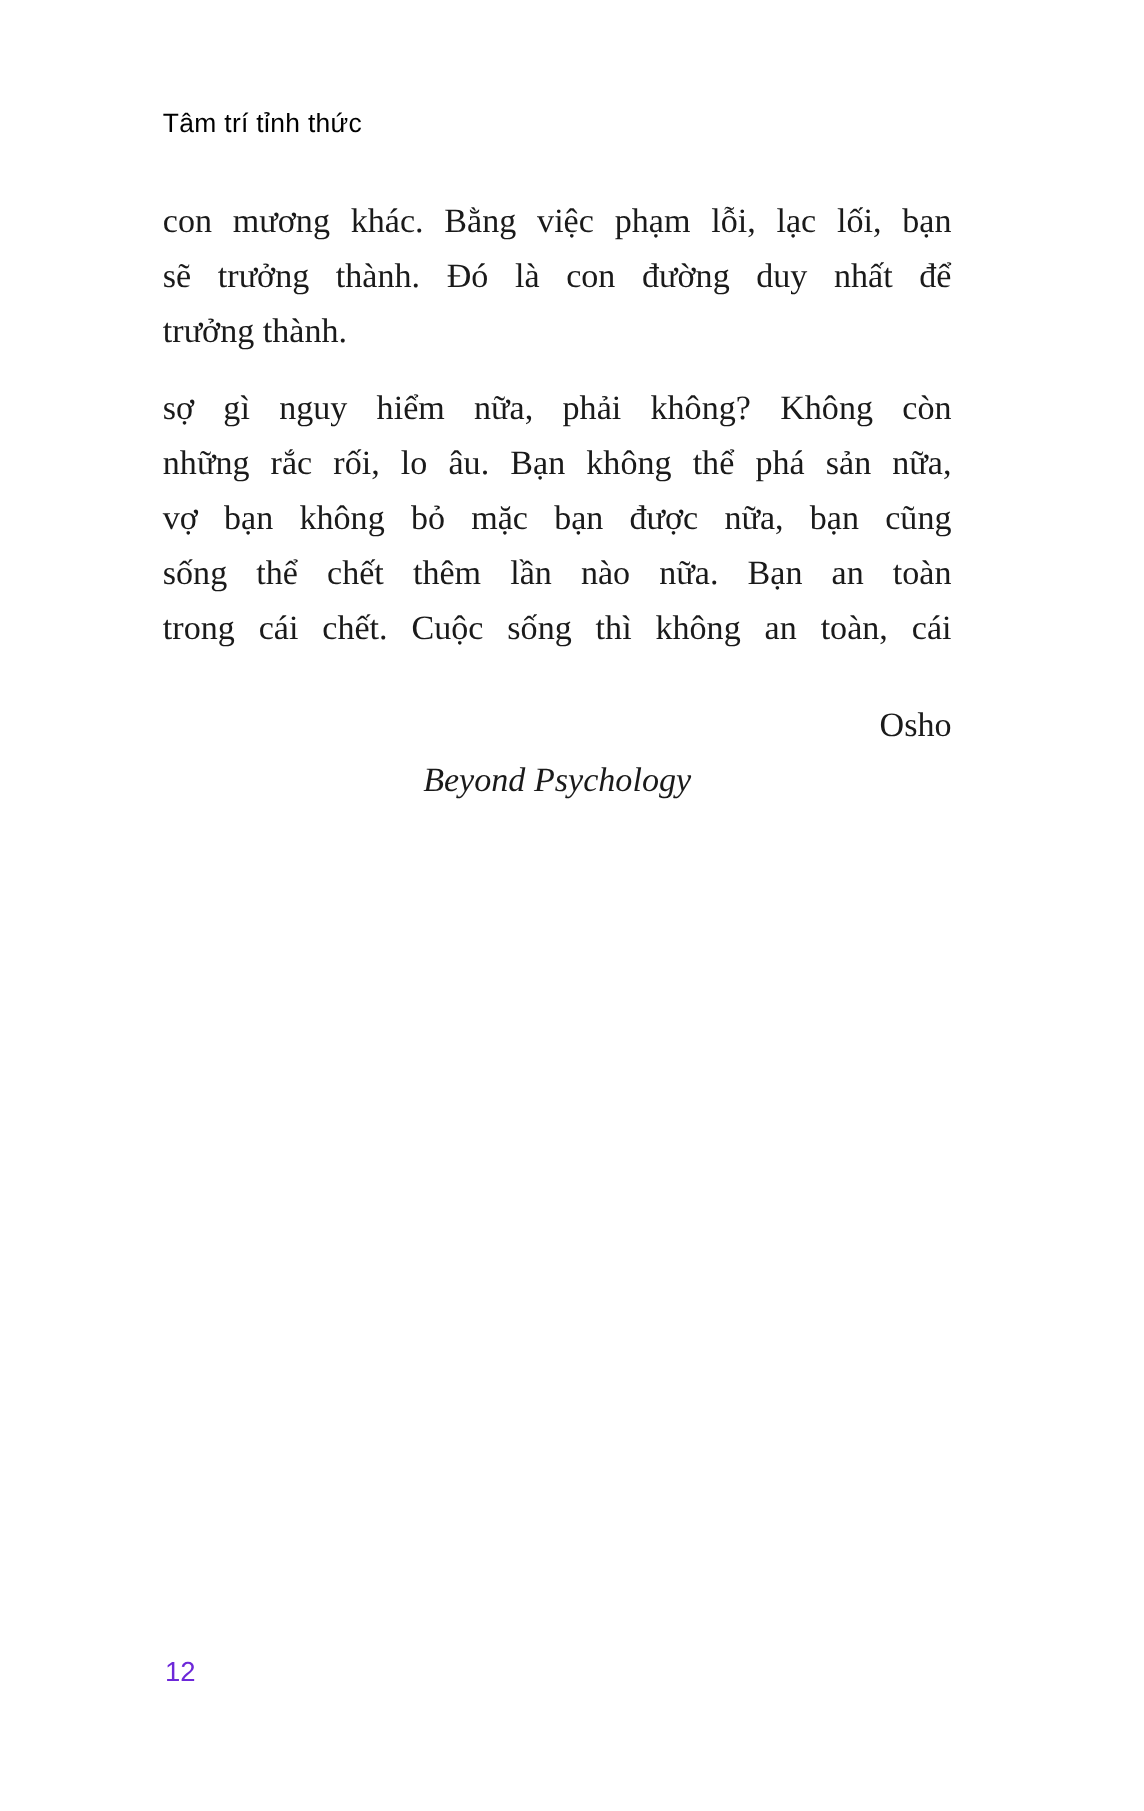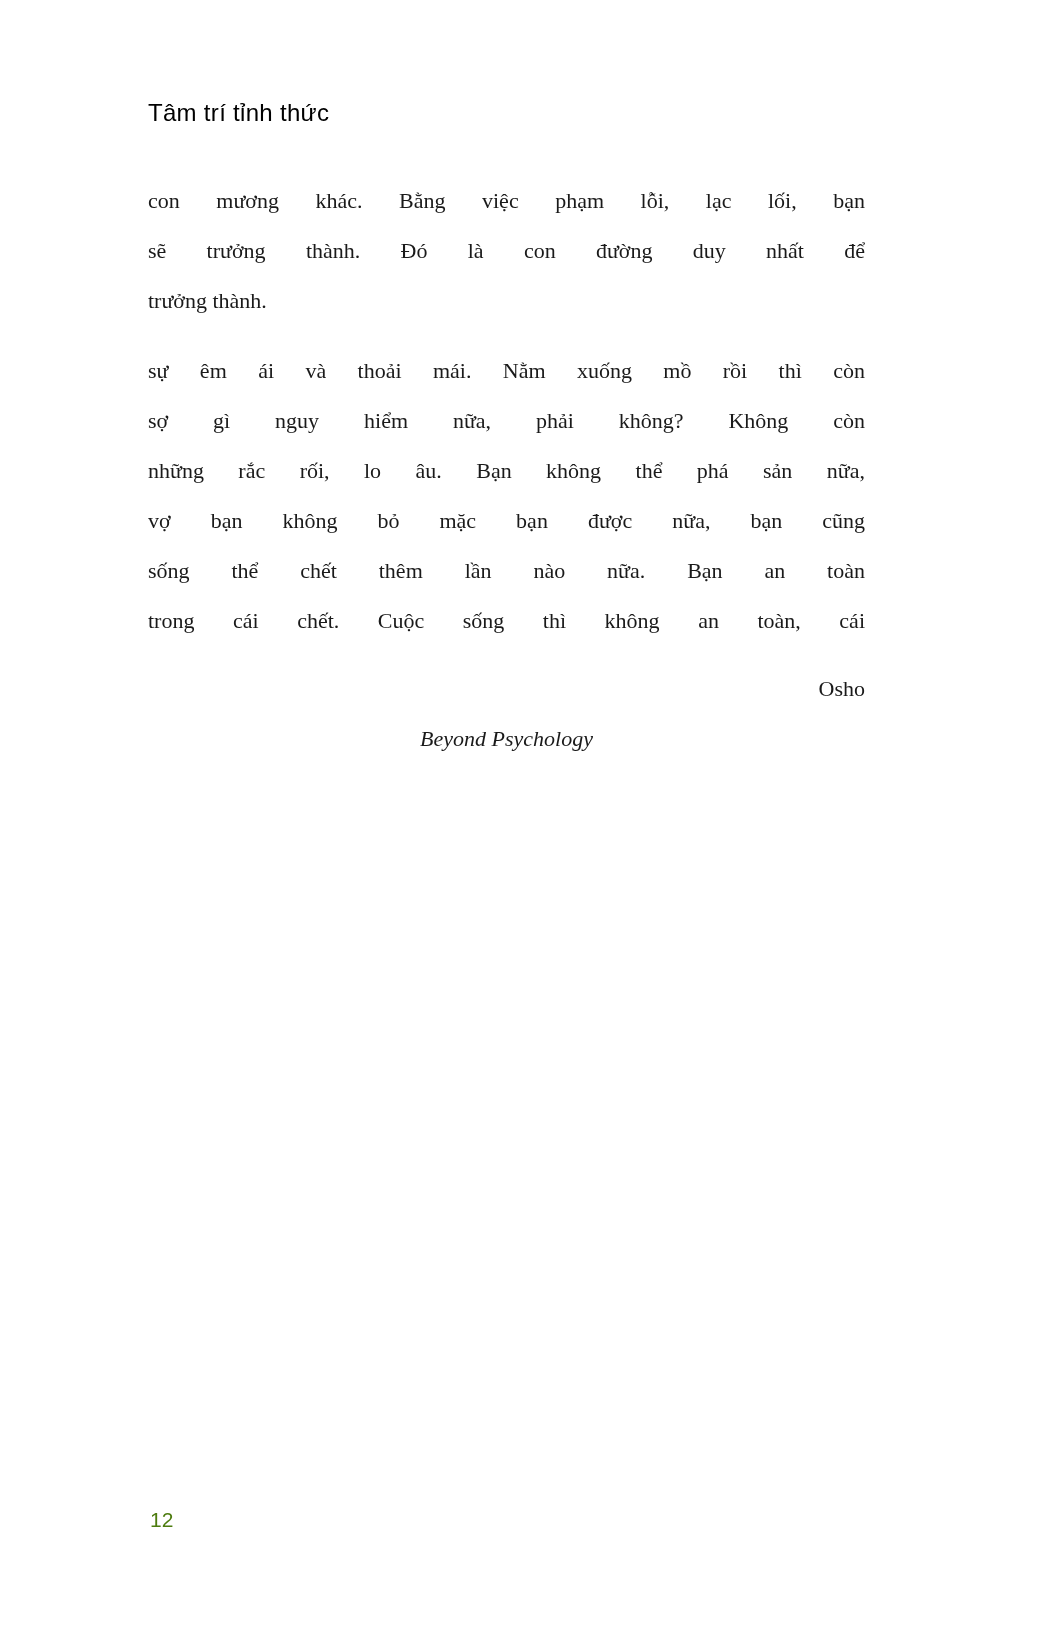--- a/index.html
+++ b/index.html
@@ -28,76 +28,75 @@
     font-size: 24px;
     line-height: 30px;
     color: #000000;
     letter-spacing: 0.3px;
   }
   .body-text {
     position: absolute;
     left: 148px;
     top: 176px;
     width: 717px;
-    font-size: 22px;
+    font-size: 31px;
     line-height: 50px;
     font-family: Liberation Serif, serif;
   }
   .paragraph + .paragraph {
     margin-top: 20px;
   }
   .line {
     text-align: left;
   }
   .jl {
     text-align: justify;
     text-align-last: justify;
   }
   .indent {
     padding-left: 62px;
   }
   .attribution {
-    margin-top: 18px;
+    margin-top: 38px;
     text-align: right;
   }
   .attribution .author {
     line-height: 50px;
   }
   .attribution .source {
     line-height: 50px;
     font-style: italic;
     text-align: center;
   }
   .page-number {
     position: absolute;
     left: 150px;
     top: 1506px;
     font-family: "Liberation Sans", "DejaVu Sans", sans-serif;
-    font-size: 21px;
+    font-size: 25px;
     line-height: 28px;
-    color: #4d7c0f;
+    color: #6d28d9;
   }
 </style>
 </head>
 <body>
 
 <div class="page">
 
   <div class="running-header">Tâm trí tỉnh thức</div>
 
   <div class="body-text">
 
     <div class="paragraph">
       <div class="line jl">con mương khác. Bằng việc phạm lỗi, lạc lối, bạn</div>
       <div class="line jl">sẽ trưởng thành. Đó là con đường duy nhất để</div>
       <div class="line">trưởng thành.</div>
     </div>
 
     <div class="paragraph">
-      <div class="line jl">sự êm ái và thoải mái. Nằm xuống mồ rồi thì còn</div>
       <div class="line jl">sợ gì nguy hiểm nữa, phải không? Không còn</div>
       <div class="line jl">những rắc rối, lo âu. Bạn không thể phá sản nữa,</div>
       <div class="line jl">vợ bạn không bỏ mặc bạn được nữa, bạn cũng</div>
       <div class="line jl">sống thể chết thêm lần nào nữa. Bạn an toàn</div>
       <div class="line jl">trong cái chết. Cuộc sống thì không an toàn, cái</div>
     </div>
 
     <div class="attribution">
       <div class="author">Osho</div>
       <div class="source">Beyond Psychology</div>

